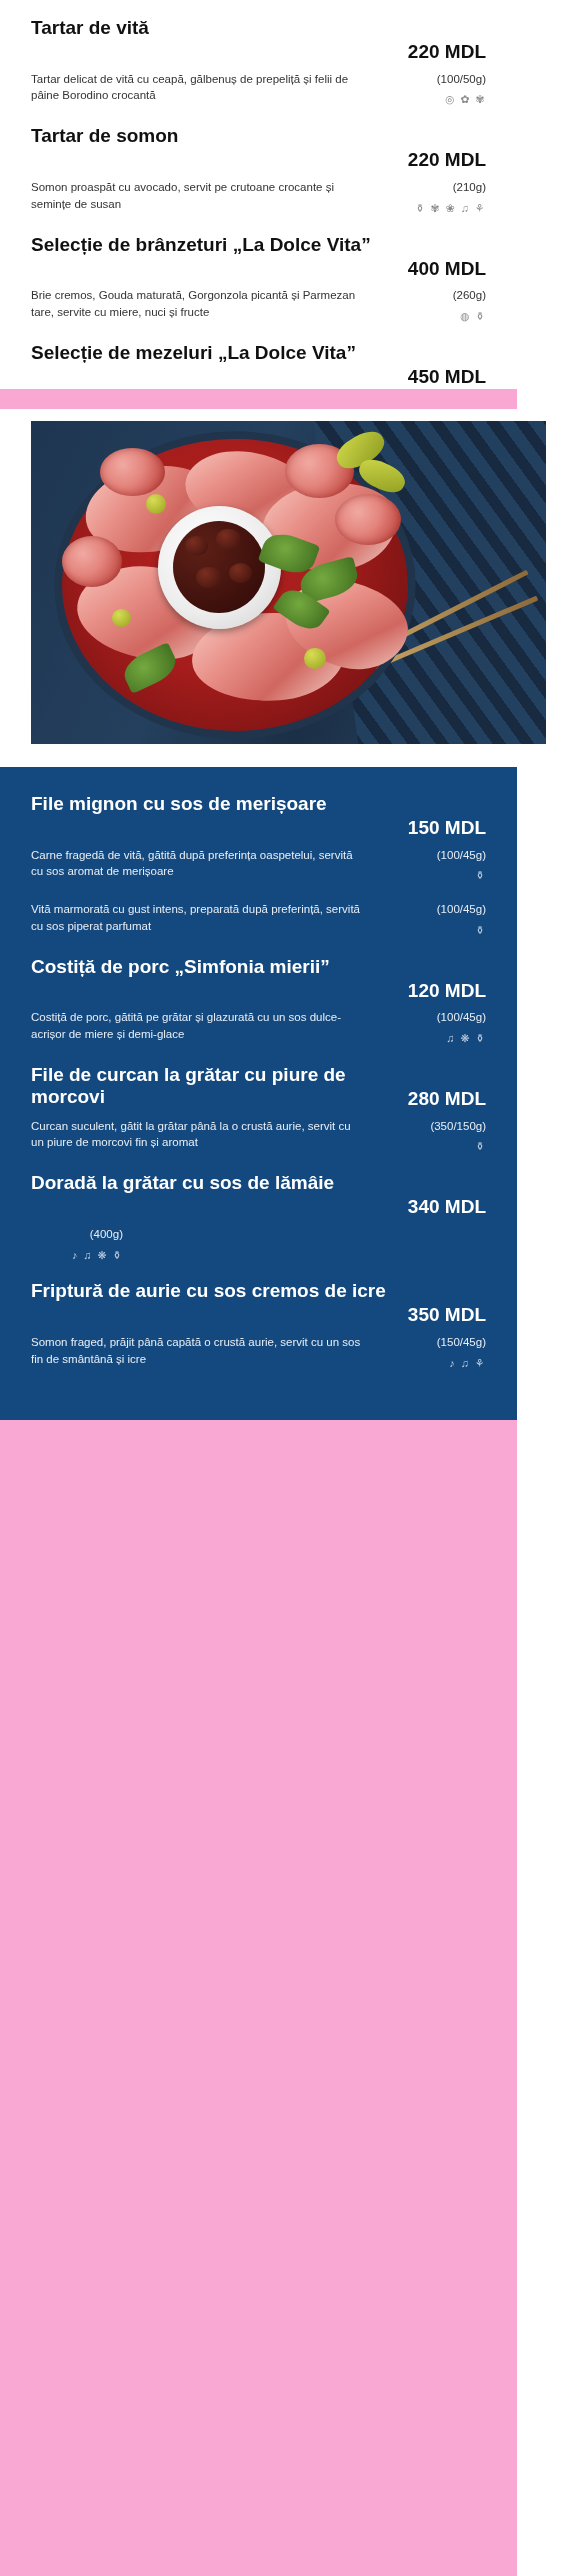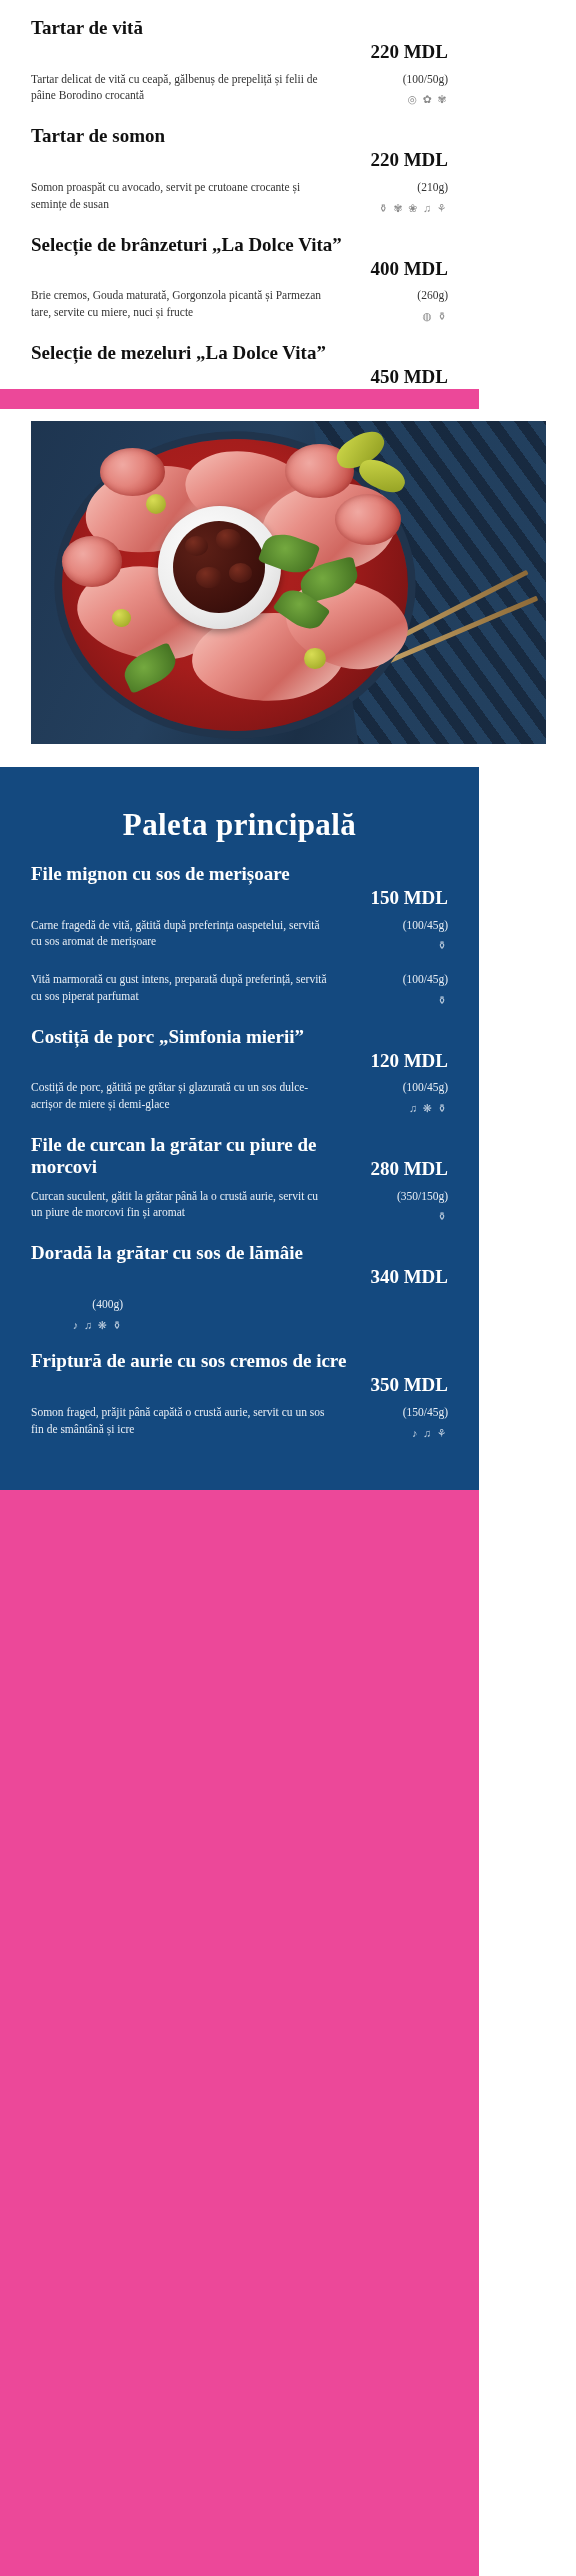--- a/index.html
+++ b/index.html
@@ -5,25 +5,24 @@
   html, body {
     margin: 0;
     padding: 0;
   }
   body {
     width: 577px;
     font-family: "Liberation Sans", sans-serif;
     background: #ffffff;
   }
   .page {
-    width: 479px;
+    width: 517px;
     min-height: 2576px;
     position: relative;
-    background: #ec4899;
-    font-family: Liberation Serif, serif;
+    background: #f9a8d4;
   }
 
   
   .section-white {
     background: #ffffff;
     padding: 17px 31px 0 31px;
     box-sizing: border-box;
   }
   .section-blue {
     background: #14497f;
@@ -315,21 +314,20 @@
       <div class="pickle" style="left:304px; top:15.4px; width:51px; height:28px; transform:rotate(-30deg);"></div>
       <div class="pickle" style="left:327px; top:42px; width:48px; height:26px; transform:rotate(25deg);"></div>
 
       <div class="olive-g" style="left:115px; top:73px; width:20px; height:20px;"></div>
       <div class="olive-g" style="left:273px; top:227px; width:21.5px; height:21.5px;"></div>
       <div class="olive-g" style="left:81px; top:188px; width:18.5px; height:18.5px;"></div>
     </div>
   </div>
 
   <div class="section-blue">
-    <div class="section-title">Paleta principală</div>
 
     <div class="item">
       <div class="item-head">
         <div class="item-name">File mignon cu sos de merișoare</div>
         <div class="item-price">150 MDL</div>
       </div>
       <div class="item-body">
         <div class="item-desc">Carne fragedă de vită, gătită după preferința oaspetelui, servită cu sos aromat de merișoare</div>
         <div class="item-right">
           <div class="item-weight">(100/45g)</div>

